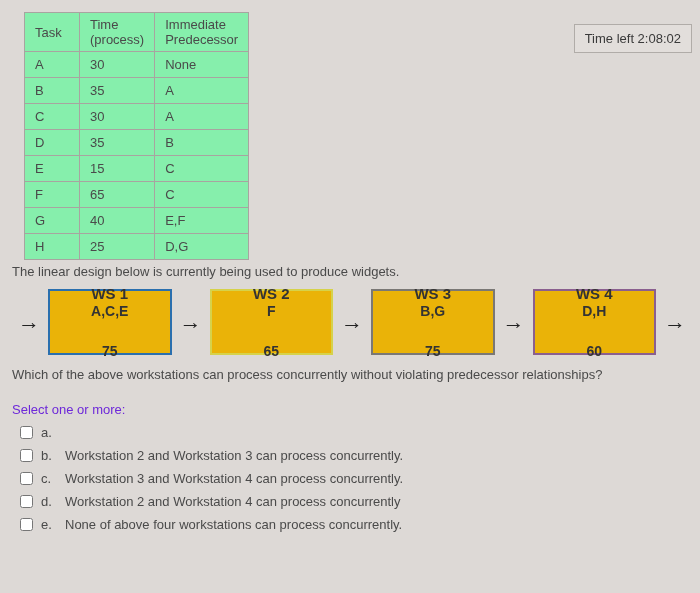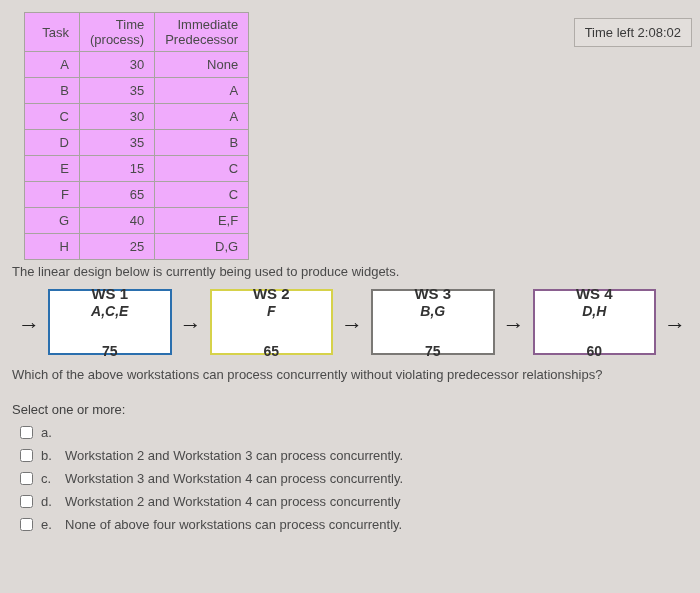--- a/index.html
+++ b/index.html
@@ -13,46 +13,46 @@
     width: 700px;
     height: 593px;
     overflow: hidden;
   }
   .page {
     padding: 8px 12px;
     position: relative;
   }
   .timer {
     position: absolute;
-    top: 18px;
+    top: 24px;
     right: 8px;
     border: 1px solid #b0aca8;
     padding: 6px 10px;
     background: #e2dedb;
     font-size: 13px;
     color: #3a3a3a;
   }
   .intro {
     font-size: 13px;
     color: #4a4a4a;
     margin-bottom: 6px;
   }
   table.task-table {
     border-collapse: collapse;
     margin-left: 12px;
     margin-top: 4px;
   }
   table.task-table th, table.task-table td {
     border: 1px solid #a8a4a0;
     padding: 4px 10px;
-    text-align: right;
+    text-align: left;
     font-weight: normal;
     font-size: 13px;
     color: #4a4a4a;
-    background: #f0abfc;
+    background: #86efac;
     min-width: 55px;
     height: 26px;
   }
   table.task-table th {
     vertical-align: middle;
   }
   .linear-text {
     margin-top: 4px;
     font-size: 13px;
     color: #4a4a4a;
@@ -69,44 +69,44 @@
     width: 132px;
     height: 66px;
     border: 2px solid;
     display: flex;
     flex-direction: column;
     align-items: center;
     justify-content: center;
     font-size: 15px;
     font-weight: bold;
     color: #333;
-    background: #ffffff;
+    background: #eab308;
   }
   .ws-box .title { font-size: 15px; font-weight: bold; margin-bottom: 1px; }
-  .ws-box .tasks { font-size: 14px; font-weight: bold; margin-bottom: 1px; font-style: italic; }
+  .ws-box .tasks { font-size: 14px; font-weight: bold; margin-bottom: 1px; }
   .ws-box .time { font-size: 14px; font-weight: bold; margin-top: 23px; }
   .ws1 { border-color: #2a6fae; }
   .ws2 { border-color: #d6d24a; }
   .ws3 { border-color: #7a7875; }
   .ws4 { border-color: #8a5f8f; }
   .arrow {
     font-size: 22px;
     color: #222;
     line-height: 1;
     padding: 0 2px;
   }
   .question {
     font-size: 13px;
     color: #4a4a4a;
     margin-top: 10px;
     margin-bottom: 20px;
   }
   .select-prompt {
     font-size: 13px;
-    color: #404040;
+    color: #6d28d9;
     margin-bottom: 8px;
   }
   .options {
     padding-left: 8px;
   }
   .option {
     display: flex;
     align-items: center;
     gap: 8px;
     margin-bottom: 8px;

